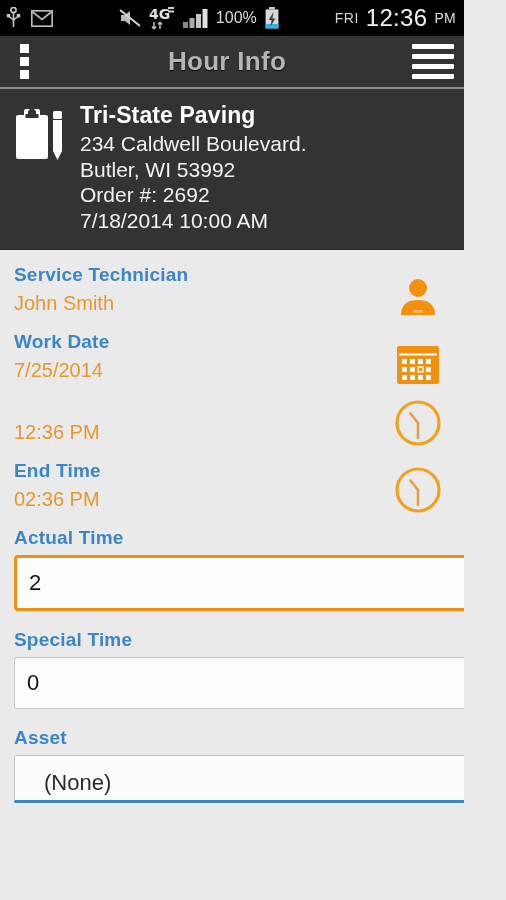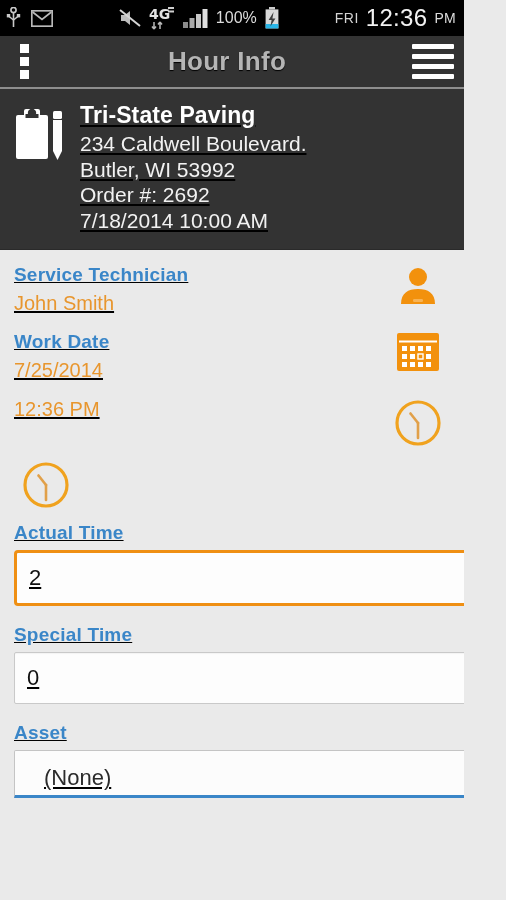--- a/index.html
+++ b/index.html
@@ -2,21 +2,21 @@
 <html><head>
 <meta charset="utf-8">
 <style>
   * { box-sizing: border-box; margin: 0; padding: 0; }
   html, body {
     width: 506px; height: 900px;
     background: #eaeaea;
     font-family: "Liberation Sans", sans-serif;
     overflow: hidden;
   }
-  #app { position: relative; width: 464px; height: 900px; overflow: hidden; text-decoration: underline; }
+  #app { position: relative; width: 464px; height: 900px; overflow: hidden; }
 
   
   .statusbar {
     height: 36px; background: #000; color: #cfcfcf;
     display: flex; align-items: center; padding: 0 8px 0 6px;
     font-size: 15px;
   }
   .sb-left { display: flex; align-items: center; gap: 10px; }
   .sb-right { margin-left: auto; display: flex; align-items: center; gap: 7px; }
   .sb-icon { display: flex; align-items: center; justify-content: center; }
@@ -64,21 +64,21 @@
   .form { background: #eaeaea; padding: 14px 0 0 0; }
   .field { position: relative; padding: 0 14px; }
   .flabel {
     color: #3a86c8; font-size: 19px; font-weight: bold;
     letter-spacing: .2px; margin-bottom: 6px; display: block;
   }
   .fvalue {
     color: #e8962e; font-size: 20px; display: block;
     padding-bottom: 4px;
   }
-  .row-with-icon { display: flex; align-items: flex-start; }
+  .row-with-icon { display: flex; align-items: flex-end; }
   .row-texts { flex: 1 1 auto; }
   .row-icon { flex: 0 0 auto; width: 64px; display:flex; align-items:center; justify-content:center; }
   .gap { height: 18px; }
   .gap-s { height: 12px; }
 
   .textinput {
     width: 478px; height: 52px; background: #fdfdfd;
     border: 1px solid #c9c9c9; border-radius: 2px;
     display: flex; align-items: center; padding-left: 12px;
     font-size: 22px; color: #111;
@@ -263,20 +263,24 @@
             <path d="M25 25 L25 40" stroke="#e1a049" stroke-width="2.6" fill="none" stroke-linecap="round"></path>
           </svg>
         </div>
       </div>
     </div>
 
     <div class="gap-s"></div>
 
     <div class="field">
       <div class="row-with-icon">
+        <div class="row-texts">
+          <span class="flabel">End Time</span>
+          <span class="fvalue">02:36 PM</span>
+        </div>
         <div class="row-icon">
           <svg width="50" height="50" viewBox="0 0 50 50">
             <circle cx="25" cy="25" r="21" fill="none" stroke="#f0a21e" stroke-width="3.2"></circle>
             <path d="M25 25 L17.5 15.5" stroke="#e1a049" stroke-width="2.6" fill="none" stroke-linecap="round"></path>
             <path d="M25 25 L25 40" stroke="#e1a049" stroke-width="2.6" fill="none" stroke-linecap="round"></path>
           </svg>
         </div>
       </div>
     </div>
 

